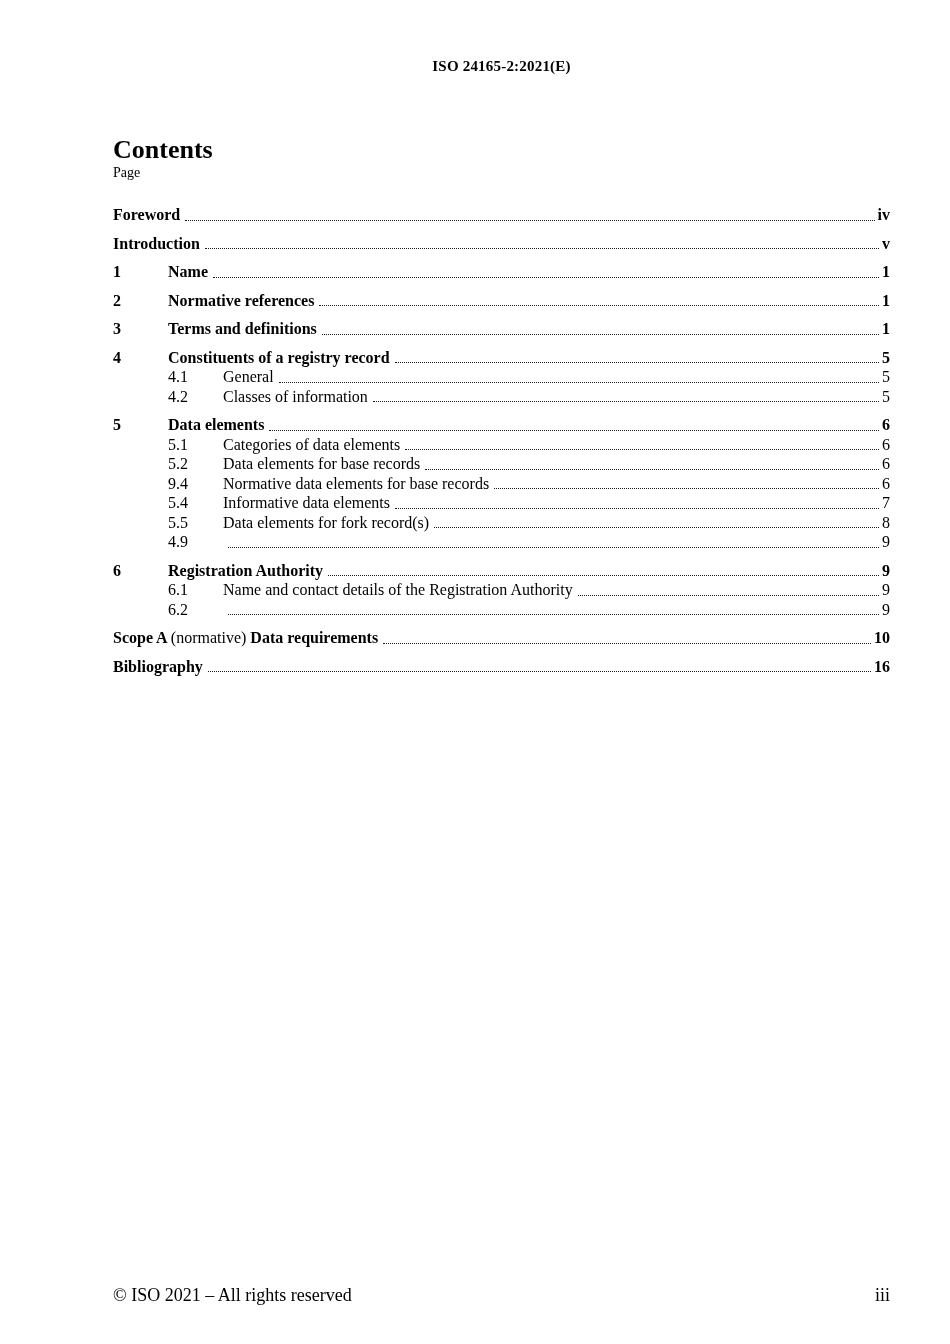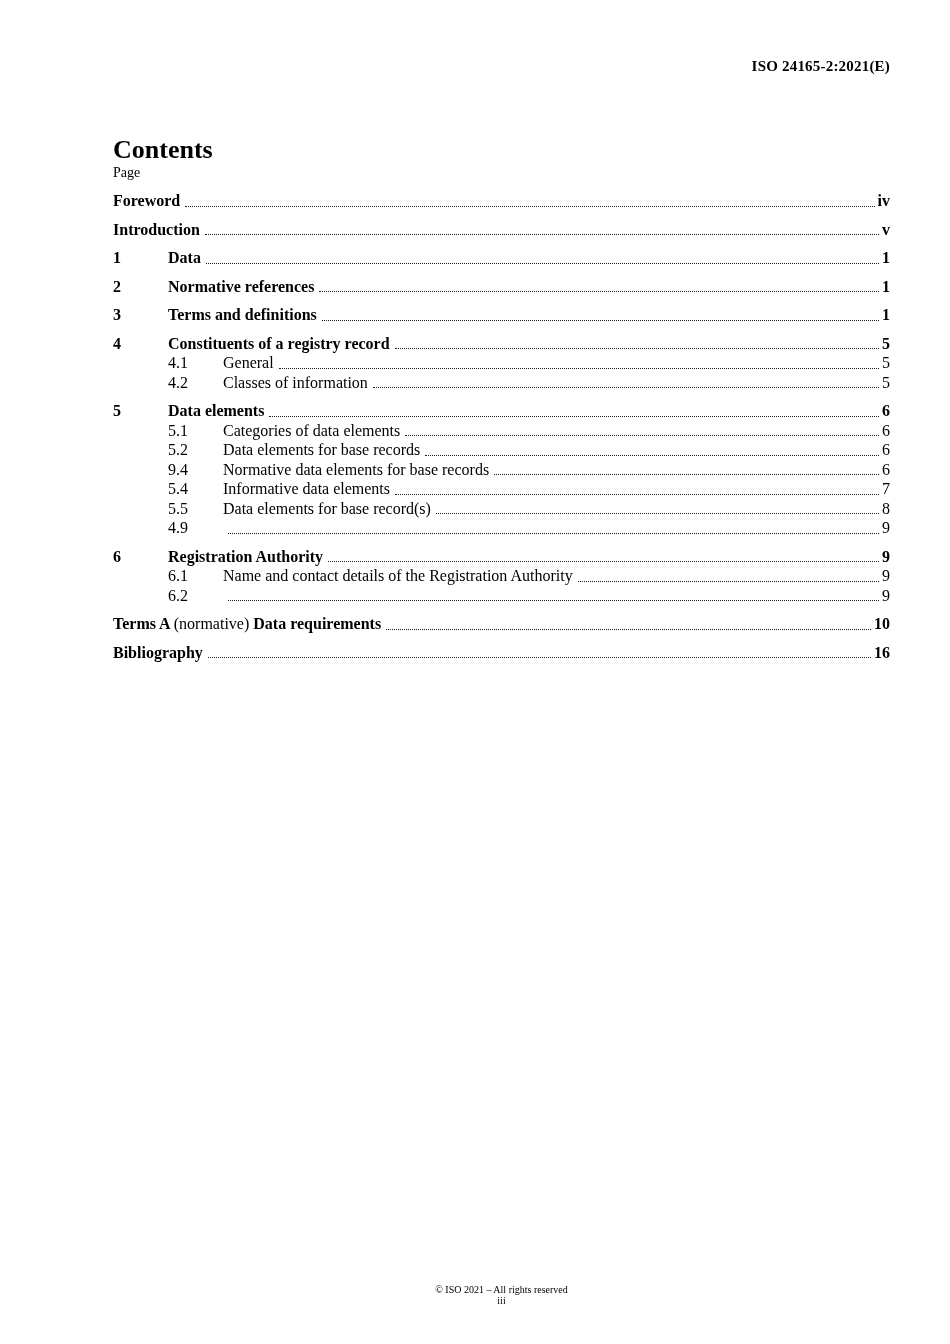--- a/index.html
+++ b/index.html
@@ -13,21 +13,21 @@
     height: 1344px;
     background: #ffffff;
     box-sizing: border-box;
     padding: 0 60px 0 113px;
     font-family: "Liberation Serif", "DejaVu Serif", serif;
     color: #000000;
     overflow: hidden;
   }
   .header {
     padding-top: 57px;
-    text-align: right;
+    text-align: center;
   }
   .doc-ref {
     font-size: 15px;
     font-weight: 700;
     letter-spacing: 0.2px;
   }
   .title-row {
     margin-top: 60px;
     display: flex;
     justify-content: space-between;
@@ -37,21 +37,21 @@
   .title {
     margin: 0;
     font-size: 26px;
     font-weight: 700;
   }
   .page-label {
     font-size: 14px;
     font-weight: 400;
   }
   .toc {
-    margin-top: 10px;
+    margin-top: 24px;
   }
   .toc-row {
     display: flex;
     align-items: baseline;
     font-size: 16px;
     line-height: 19.5px;
   }
   .toc-row.group {
     margin-top: 9px;
   }
@@ -81,23 +81,22 @@
   .toc-page {
     white-space: nowrap;
   }
   .footer {
     position: absolute;
     left: 113px;
     right: 60px;
     bottom: 38px;
     display: flex;
     justify-content: space-between;
-    align-items: center;
-    font-size: 10px;
-    flex-direction: column;
+    align-items: flex-start;
+    font-size: 18px;
   }
 </style>
 </head>
 <body>
 
 <div class="page">
 
   <div class="header">
     <span class="doc-ref">ISO 24165-2:2021(E)</span>
   </div>
@@ -113,21 +112,21 @@
         <span class="toc-dots"></span>
         <span class="toc-page">iv</span>
       </div>
       <div class="toc-row group bold">
         <span class="toc-label">Introduction</span>
         <span class="toc-dots"></span>
         <span class="toc-page">v</span>
       </div>
       <div class="toc-row group bold">
         <span class="toc-num">1</span>
-        <span class="toc-label">Data</span>
+        <span class="toc-label">Name</span>
         <span class="toc-dots"></span>
         <span class="toc-page">1</span>
       </div>
       <div class="toc-row group bold">
         <span class="toc-num">2</span>
         <span class="toc-label">Normative references</span>
         <span class="toc-dots"></span>
         <span class="toc-page">1</span>
       </div>
       <div class="toc-row group bold">
@@ -179,21 +178,21 @@
         <span class="toc-page">6</span>
       </div>
       <div class="toc-row sub">
         <span class="toc-num">5.4</span>
         <span class="toc-label">Informative data elements</span>
         <span class="toc-dots"></span>
         <span class="toc-page">7</span>
       </div>
       <div class="toc-row sub">
         <span class="toc-num">5.5</span>
-        <span class="toc-label">Data elements for base record(s)</span>
+        <span class="toc-label">Data elements for fork record(s)</span>
         <span class="toc-dots"></span>
         <span class="toc-page">8</span>
       </div>
       <div class="toc-row sub">
         <span class="toc-num">4.9</span>
         <span class="toc-dots"></span>
         <span class="toc-page">9</span>
       </div>
       <div class="toc-row group bold">
         <span class="toc-num">6</span>
@@ -206,21 +205,21 @@
         <span class="toc-label">Name and contact details of the Registration Authority</span>
         <span class="toc-dots"></span>
         <span class="toc-page">9</span>
       </div>
       <div class="toc-row sub">
         <span class="toc-num">6.2</span>
         <span class="toc-dots"></span>
         <span class="toc-page">9</span>
       </div>
       <div class="toc-row group bold">
-        <span class="toc-label"><span style="font-weight: 700;">Terms A </span><span style="font-weight: 400;">(normative) </span><span style="font-weight: 700;">Data requirements</span></span>
+        <span class="toc-label"><span style="font-weight: 700;">Scope A </span><span style="font-weight: 400;">(normative) </span><span style="font-weight: 700;">Data requirements</span></span>
         <span class="toc-dots"></span>
         <span class="toc-page">10</span>
       </div>
       <div class="toc-row group bold">
         <span class="toc-label">Bibliography</span>
         <span class="toc-dots"></span>
         <span class="toc-page">16</span>
       </div>
     </div>
 

